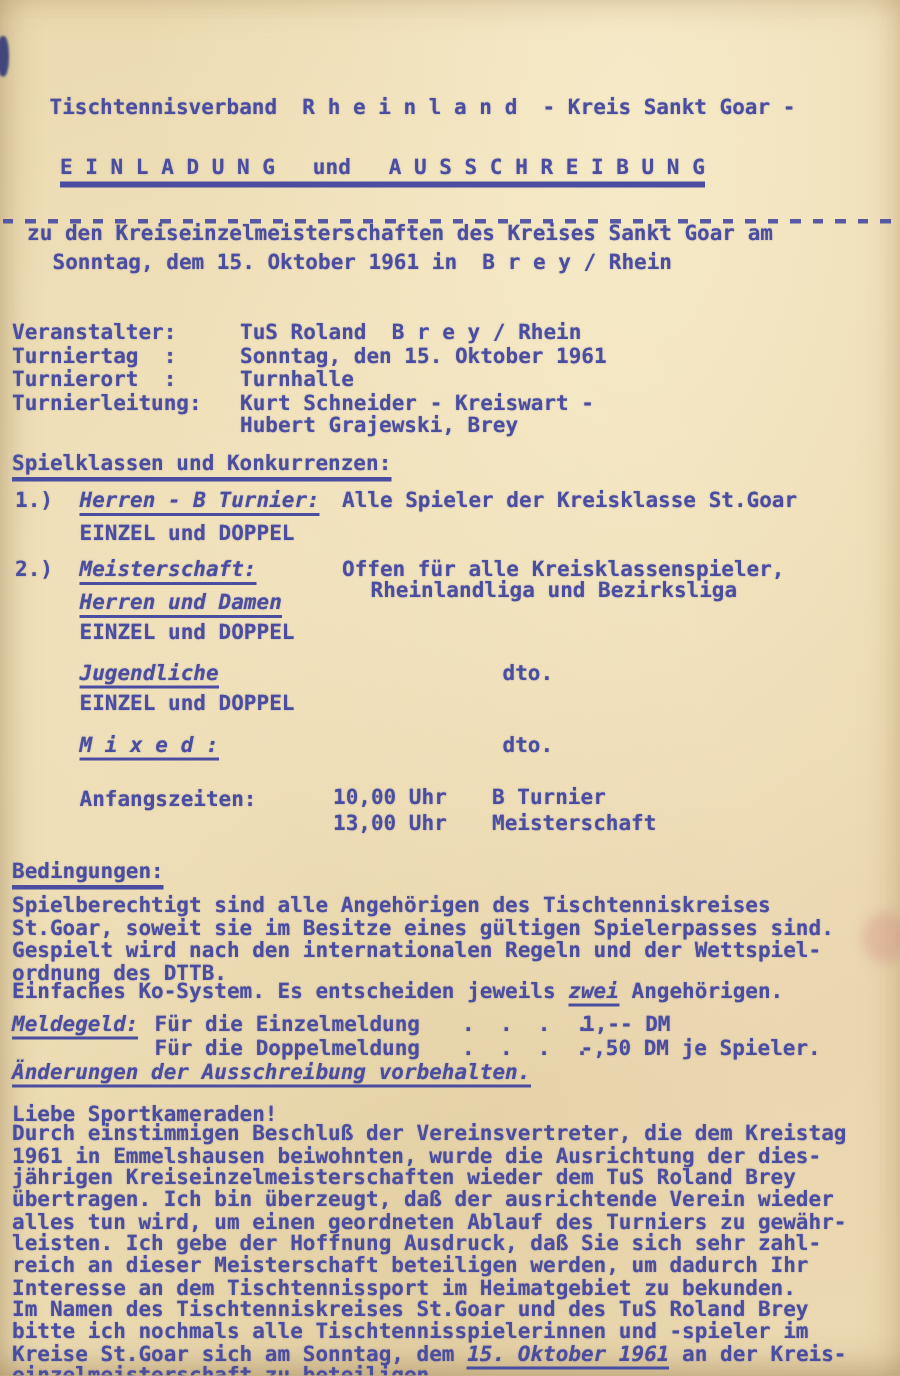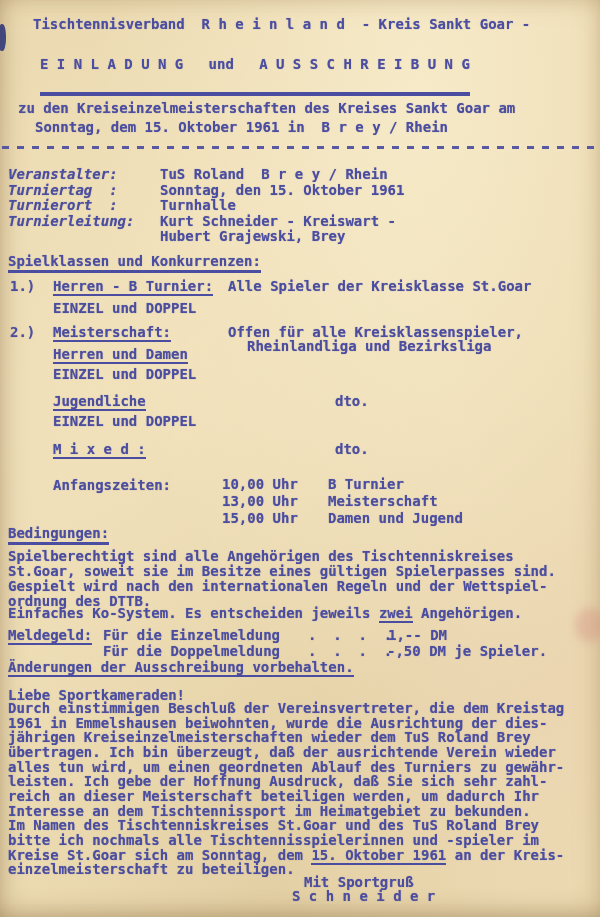--- a/index.html
+++ b/index.html
@@ -17,30 +17,30 @@
       radial-gradient(ellipse at 25% 45%, rgba(250,238,205,0.40), transparent 55%),
       radial-gradient(ellipse at 90% 75%, rgba(226,186,166,0.16), transparent 35%),
       radial-gradient(ellipse at 45% 95%, rgba(198,168,118,0.22), transparent 55%);
     box-shadow:
       inset 0 -14px 26px -12px rgba(110,80,40,.38),
       inset 16px 0 28px -16px rgba(110,80,40,.30),
       inset -16px 0 28px -16px rgba(160,120,70,.26),
       inset 0 16px 26px -16px rgba(160,120,70,.22);
     text-shadow:0 0 1px rgba(70,72,155,.55);
   }
-  .t{position:absolute;white-space:pre;}
-  .u{border-bottom:2px solid currentColor;padding-bottom:0px;}
+  .t{position:absolute;white-space:pre;margin-top:48px;}
+  .u{border-bottom:2px solid currentColor;padding-bottom:0px;font-style:italic;}
   .hu{border-bottom:3px solid currentColor;padding-bottom:1px;}
-  .title{border-bottom:4px solid currentColor;padding-bottom:20px;}
+  .title{border-bottom:4px solid currentColor;padding-bottom:1px;}
   .dash{
     position:absolute;height:3px;
     background-image:repeating-linear-gradient(90deg,#4b4da0 0,#4b4da0 7px,transparent 7px,transparent 15px);
     opacity:.92;
   }
-  .label{display:inline-block;width:152px;font-style:italic;}
+  .label{display:inline-block;width:152px;}
   .timecol{display:inline-block;width:106px;}
   .ln{white-space:pre;}
   .cond .ln{line-height:15px;}
   .letter .ln{line-height:14.65px;}
   .smudge-navy{
     position:absolute;left:-2px;top:24px;width:8px;height:27px;
     background:#333a78;border-radius:45%;filter:blur(.6px);opacity:.9;
   }
   .smudge-pink{
     position:absolute;left:575px;top:608px;width:30px;height:34px;
@@ -84,21 +84,20 @@
   <div class="t" style="top:393px;left:53px;"><span class="u">Jugendliche</span></div>
   <div class="t" style="top:393px;left:335px;">dto.</div>
   <div class="t" style="top:413px;left:53px;">EINZEL und DOPPEL</div>
 
   <div class="t" style="top:441px;left:53px;"><span class="u">M i x e d :</span></div>
   <div class="t" style="top:441px;left:335px;">dto.</div>
 
   <div class="t" style="top:477px;left:53px;">Anfangszeiten:</div>
   <div class="t" style="top:476px;left:222px;"><span class="timecol">10,00 Uhr</span><span>B Turnier</span></div>
   <div class="t" style="top:493px;left:222px;"><span class="timecol">13,00 Uhr</span><span>Meisterschaft</span></div>
-  <div class="t" style="top:510px;left:222px;"><span class="timecol">15,00 Uhr</span><span>Damen und Jugend</span></div>
 
   <div class="t" style="top:525px;left:8px;"><span class="hu">Bedingungen:</span></div>
   <div class="t cond" style="top:549px;left:8px;"><div class="ln">Spielberechtigt sind alle Angehörigen des Tischtenniskreises</div><div class="ln">St.Goar, soweit sie im Besitze eines gültigen Spielerpasses sind.</div><div class="ln">Gespielt wird nach den internationalen Regeln und der Wettspiel-</div><div class="ln">ordnung des DTTB.</div></div>
   <div class="t" style="top:605px;left:8px;"><span>Einfaches Ko-System. Es entscheiden jeweils </span><span class="u">zwei</span><span> Angehörigen.</span></div>
 
   <div class="t" style="top:627px;left:8px;"><span class="u">Meldegeld:</span></div>
   <div class="t" style="top:627px;left:103px;">Für die Einzelmeldung</div>
   <div class="t" style="top:627px;left:308px;">.  .  .  .</div>
   <div class="t" style="top:627px;left:388px;">1,-- DM</div>
   <div class="t" style="top:643px;left:103px;">Für die Doppelmeldung</div>

